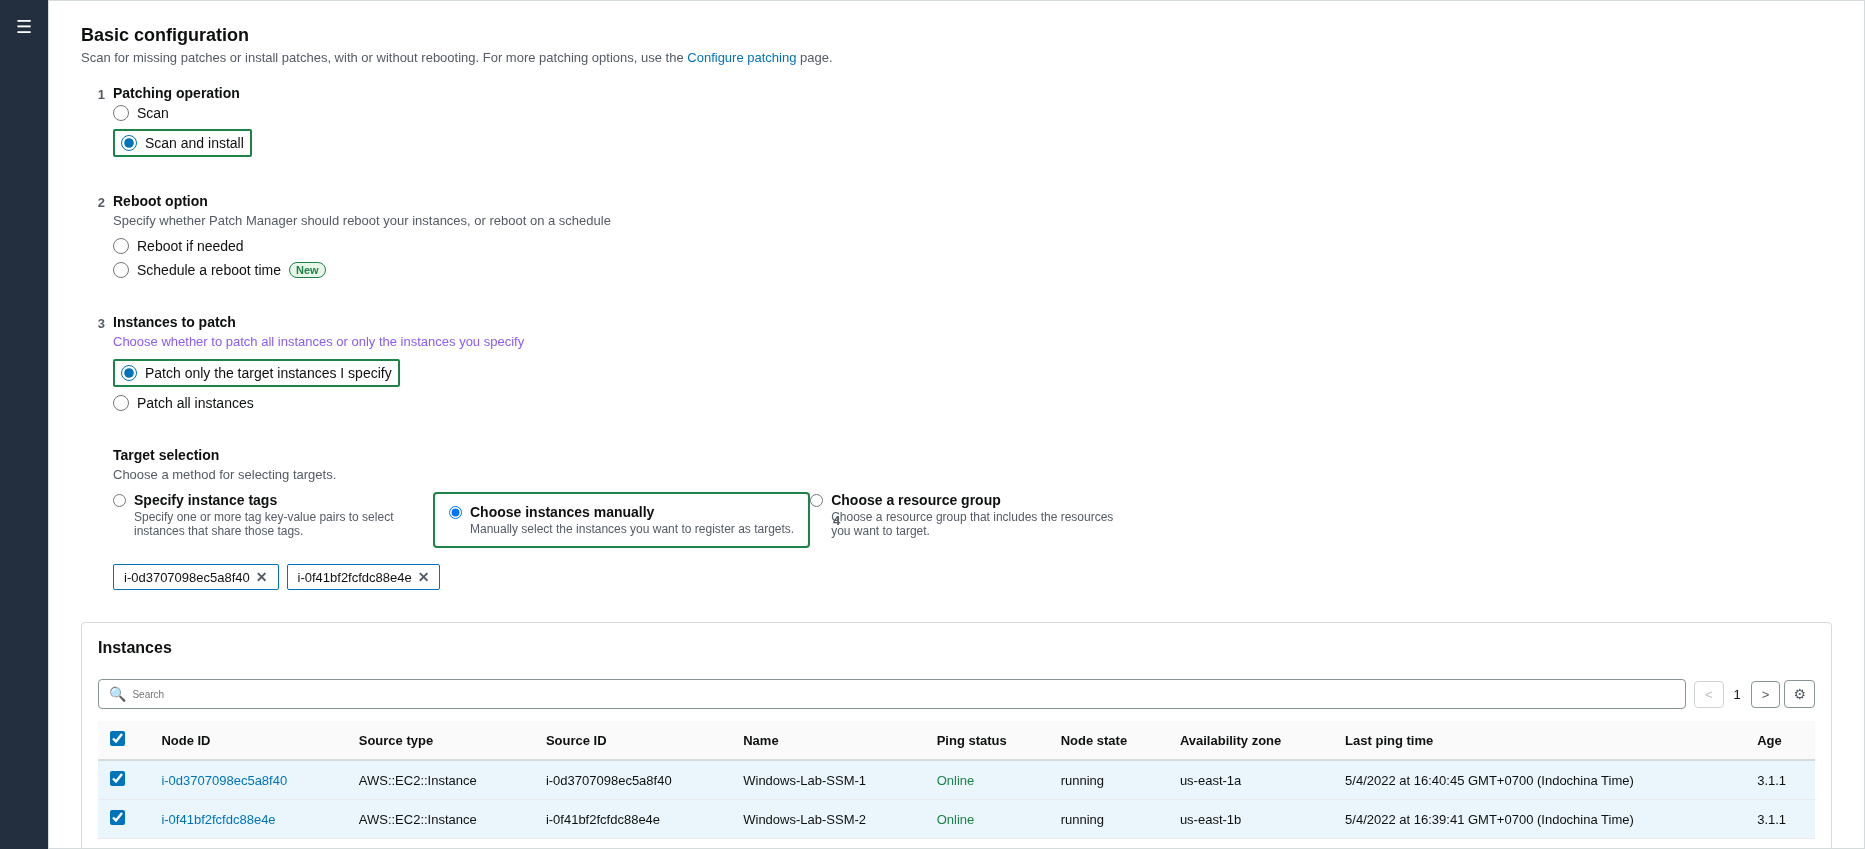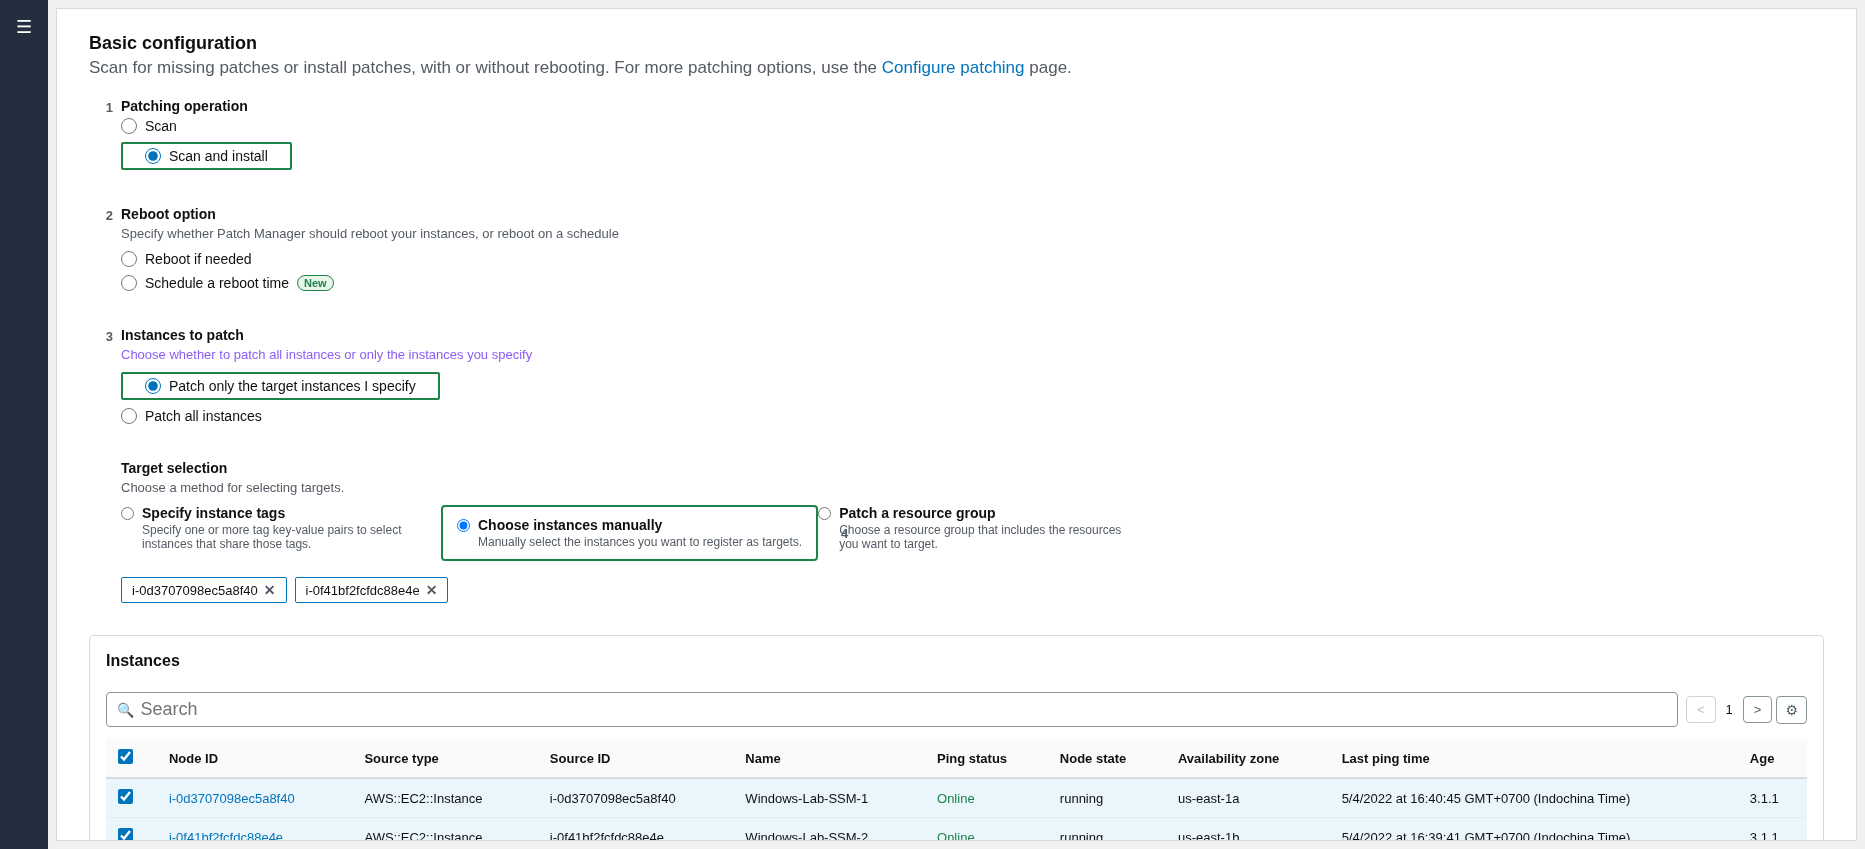--- a/index.html
+++ b/index.html
@@ -27,33 +27,33 @@
       color: #fff;
       font-size: 18px;
       cursor: pointer;
     }
     .main-content {
       flex: 1;
       background: #fff;
       border: 1px solid #d5dbdb;
       overflow-y: auto;
       position: relative;
-      margin: 8px;
+      margin: 0;
     }
     .content-inner {
       padding: 24px 32px;
     }
     .section-title {
       font-size: 18px;
       font-weight: 700;
       color: #0f1111;
       margin-bottom: 4px;
     }
     .section-desc {
-      font-size: 17px;
+      font-size: 13px;
       color: #545b64;
       margin-bottom: 20px;
     }
     .section-desc a {
       color: #0073bb;
       text-decoration: none;
     }
     .subsection-label {
       font-size: 14px;
       font-weight: 700;
@@ -84,21 +84,21 @@
     }
     .radio-option input[type="radio"] {
       accent-color: #0073bb;
       width: 16px;
       height: 16px;
       cursor: pointer;
     }
     .highlighted-radio {
       border: 2px solid #1d8348;
       border-radius: 2px;
-      padding: 4px 22px;
+      padding: 4px 6px;
       display: inline-flex;
       align-items: flex-start;
       gap: 8px;
     }
     .new-badge {
       background: #e8f5e9;
       color: #1d8348;
       font-size: 11px;
       font-weight: 600;
       padding: 1px 6px;
@@ -149,21 +149,21 @@
       display: flex;
       align-items: center;
       border: 1px solid #879596;
       border-radius: 4px;
       padding: 6px 10px;
       background: #fff;
     }
     .search-input-container input {
       border: none;
       outline: none;
-      font-size: 18px;
+      font-size: 10px;
       flex: 1;
     }
     .search-icon {
       color: #545b64;
       margin-right: 6px;
       font-size: 14px;
     }
     .pagination-controls {
       display: flex;
       align-items: center;
@@ -386,21 +386,21 @@
                     <span class="target-option-desc">Manually select the instances you want to register as targets.</span>
                   </div>
                 </div>
 
                 <span style="position:absolute;right:-30px;top:50%;transform:translateY(-50%);font-weight:700;color:#545b64;font-size:13px;">4</span>
               </div>
 
               <div class="target-option">
                 <input type="radio" name="target_sel" id="resource_group" style="margin-top: 2px;">
                 <div class="target-option-text">
-                  <span class="target-option-title">Patch a resource group</span>
+                  <span class="target-option-title">Choose a resource group</span>
                   <span class="target-option-desc">Choose a resource group that includes the resources you want to target.</span>
                 </div>
               </div>
             </div>
 
             <div style="display:flex;flex-wrap:wrap;margin-bottom:4px;">
               <div class="tag-chip">
                 <span>i-0d3707098ec5a8f40</span>
                 <span class="tag-chip-remove">✕</span>
               </div>

